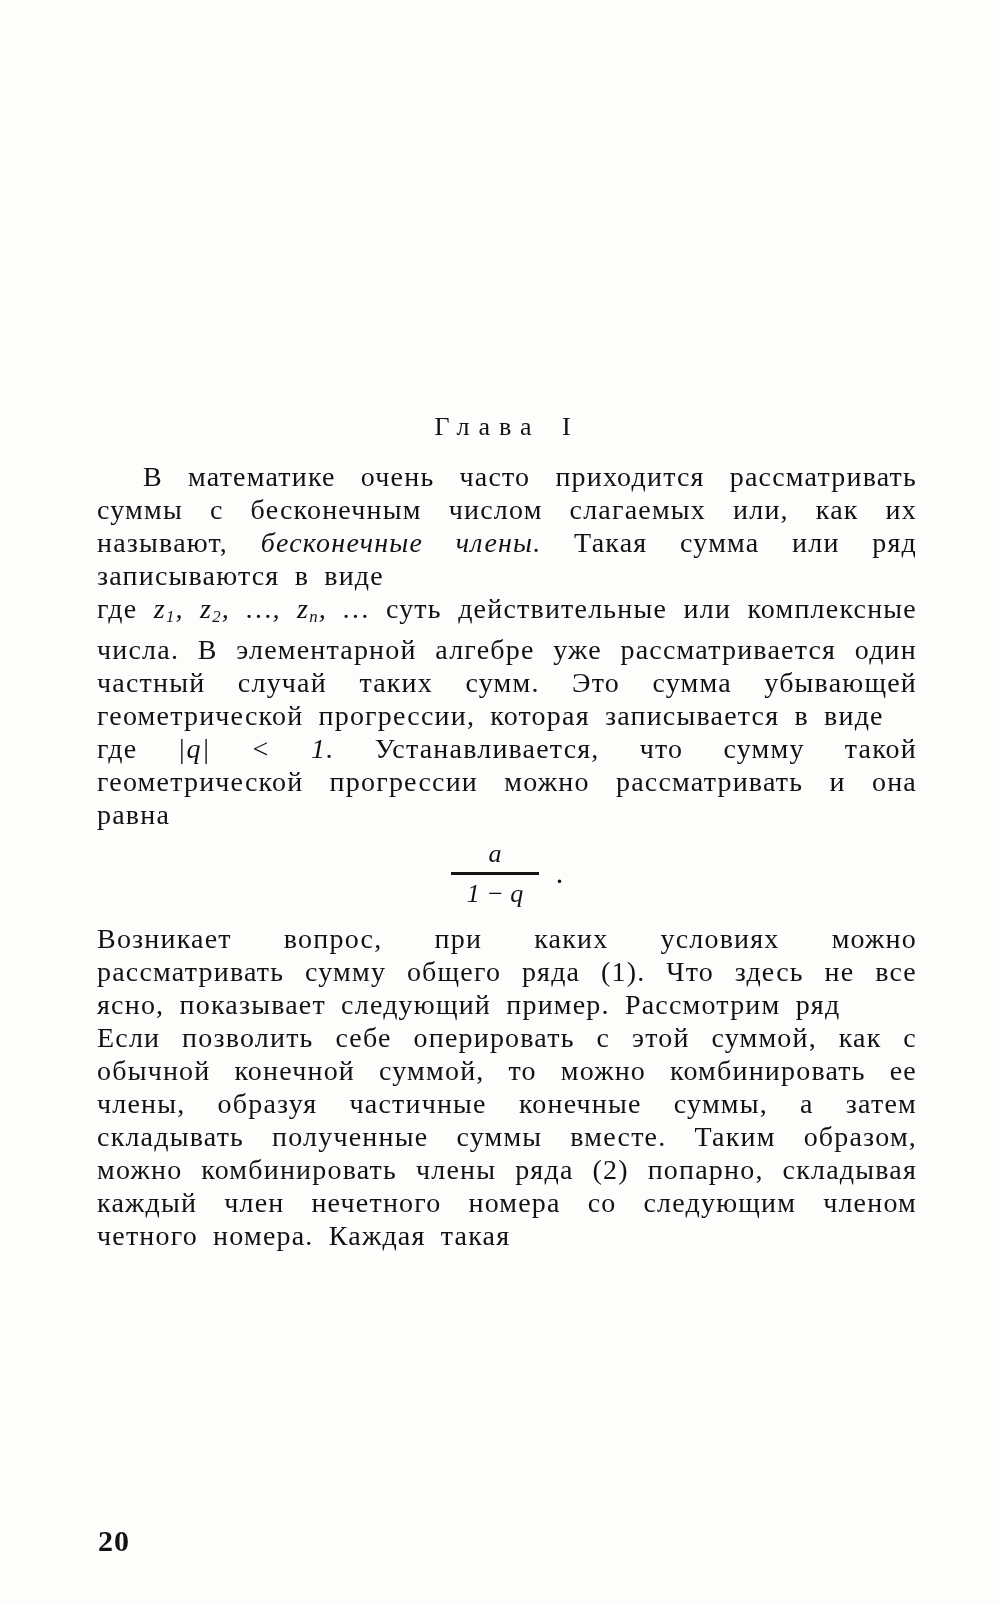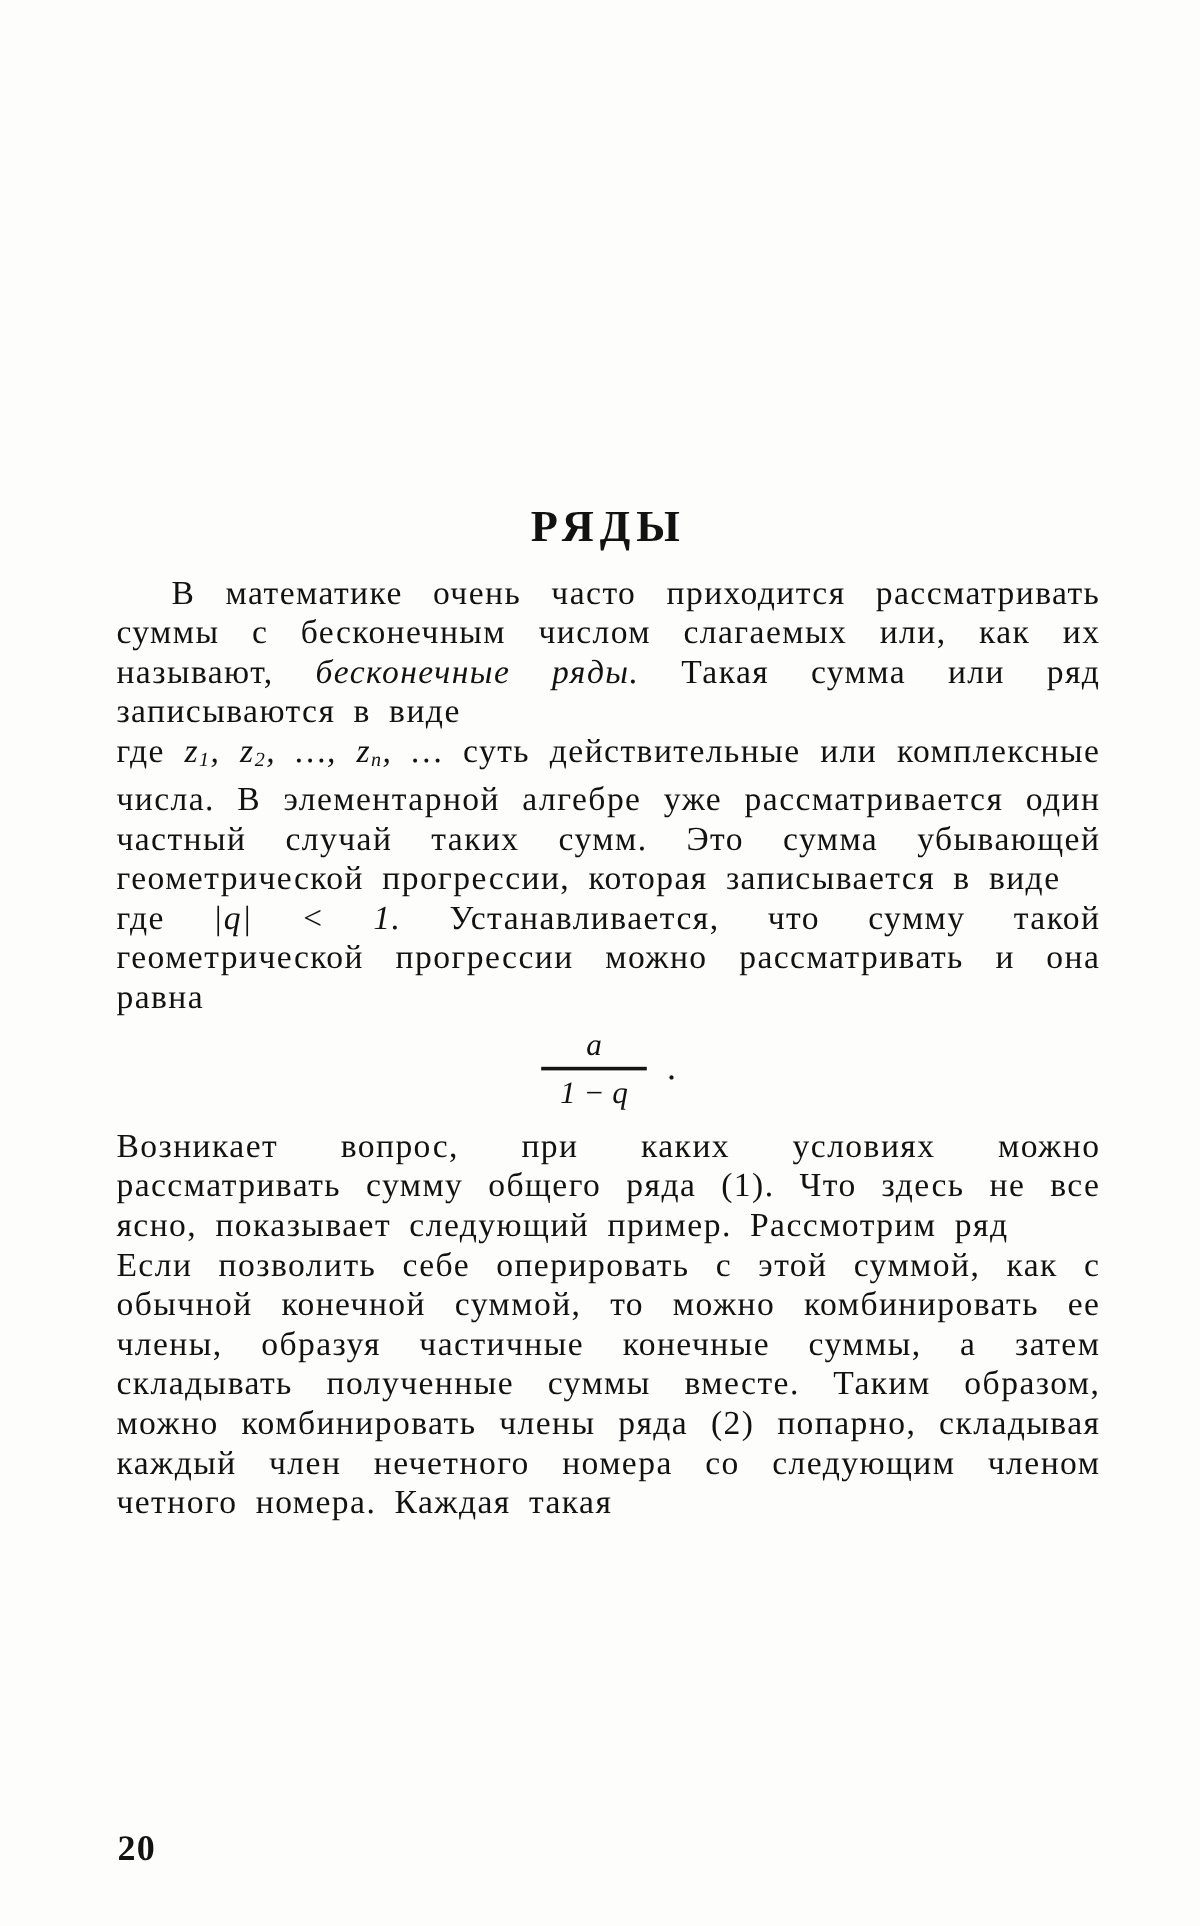--- a/index.html
+++ b/index.html
@@ -79,24 +79,24 @@
     font-size: 30px;
     font-weight: bold;
     letter-spacing: 1px;
   }
 </style>
 </head>
 <body>
 
 <div class="page">
 
+  <div class="chapter-heading">Глава I</div>
 
-  <div class="chapter-title">РЯДЫ</div>
 
-  <p class="para first"><span>В математике очень часто приходится рассматривать суммы с бесконечным числом слагаемых или, как их называют, </span><span class="italic-term">бесконечные ряды.</span><span> Такая сумма или ряд записываются в виде</span></p>
+  <p class="para first"><span>В математике очень часто приходится рассматривать суммы с бесконечным числом слагаемых или, как их называют, </span><span class="italic-term">бесконечные члены.</span><span> Такая сумма или ряд записываются в виде</span></p>
 
 
   <p class="para"><span>где </span><span class="math inline-math">z<sub>1</sub>, z<sub>2</sub>, …, z<sub>n</sub>, …</span><span> суть действительные или комплексные числа. В элементарной алгебре уже рассматривается один частный случай таких сумм. Это сумма убывающей геометрической прогрессии, которая записывается в виде</span></p>
 
 
   <p class="para"><span>где </span><span class="math">|q| &lt; 1.</span><span> Устанавливается, что сумму такой геометрической прогрессии можно рассматривать и она равна</span></p>
 
   <div class="fraction-row">
     <span class="fraction math">
       <span class="num">a</span>

